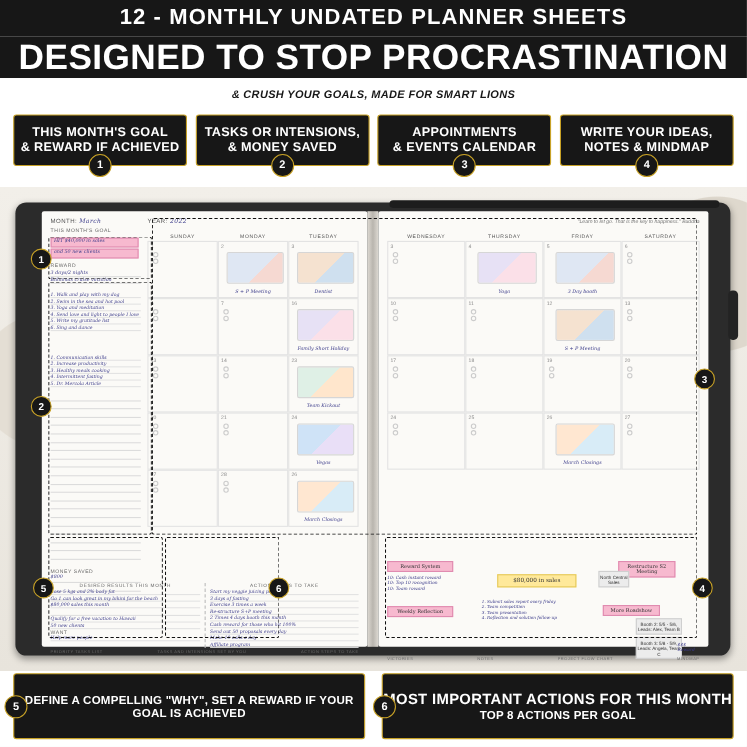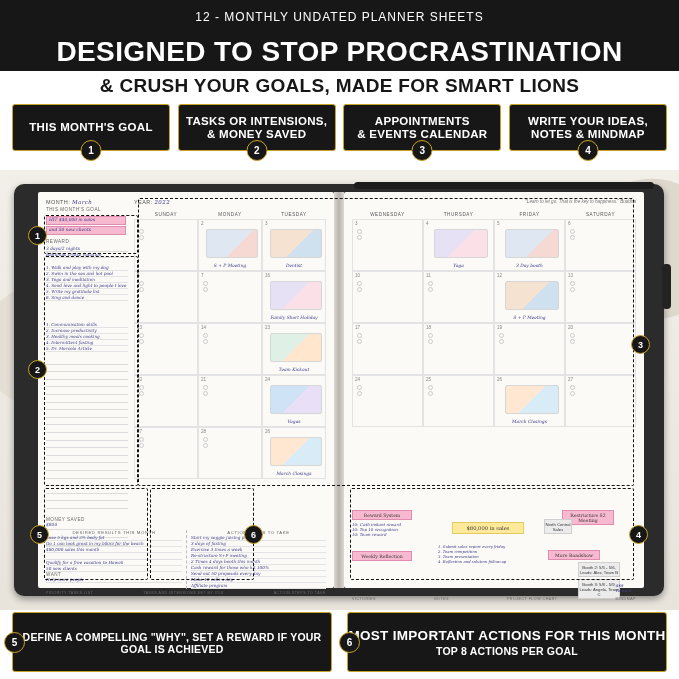--- a/index.html
+++ b/index.html
@@ -2,27 +2,27 @@
 <html><head>
 <meta charset="utf-8">
 <style>
   html,body{margin:0;padding:0;}
   body{width:679px;height:679px;background:#ffffff;font-family:"Liberation Sans",sans-serif;overflow:hidden;}
   .page{position:relative;width:679px;height:679px;background:#fff;}
 
   
   .hdr-top{position:absolute;left:0;top:0;width:679px;height:33px;background:#171717;color:#fff;
     display:flex;align-items:center;justify-content:center;letter-spacing:.5px;}
-  .hdr-top span{font-size:12px;font-weight:normal;letter-spacing:1px;}
+  .hdr-top span{font-size:20px;font-weight:bold;letter-spacing:1px;}
   .hdr-mid{position:absolute;left:0;top:33px;width:679px;height:38px;background:#171717;color:#fff;
     display:flex;align-items:center;justify-content:center;}
-  .hdr-mid span{font-size:28px;font-weight:bold;letter-spacing:.4px;}
+  .hdr-mid span{font-size:32px;font-weight:bold;letter-spacing:.4px;}
   .hdr-sub{position:absolute;left:0;top:71px;width:679px;height:30px;background:#fff;color:#171717;
     display:flex;align-items:center;justify-content:center;}
-  .hdr-sub span{font-size:19px;font-weight:bold;letter-spacing:.3px;}
+  .hdr-sub span{font-size:10px;font-weight:bold;letter-spacing:.3px;font-style:italic;}
 
   
   .callouts{position:absolute;left:0;top:104px;width:679px;height:62px;display:flex;justify-content:space-between;padding:0 12px;box-sizing:border-box;}
   .callout{position:relative;width:156px;height:45px;background:#171717;color:#fff;border:1px solid #c8a227;
     border-radius:3px;display:flex;flex-direction:column;align-items:center;justify-content:center;text-align:center;}
   .callout .l1{font-size:11.5px;font-weight:bold;letter-spacing:.3px;line-height:13px;}
   .callout .l2{font-size:11.5px;font-weight:bold;letter-spacing:.3px;line-height:13px;}
   .num-badge{position:absolute;bottom:-11px;left:50%;transform:translateX(-50%);width:19px;height:19px;border-radius:50%;
     background:#171717;border:1px solid #c8a227;color:#fff;font-size:10px;display:flex;align-items:center;justify-content:center;font-weight:bold;}
 
@@ -119,20 +119,21 @@
   <div class="hdr-mid">
     <span>DESIGNED TO STOP PROCRASTINATION</span>
   </div>
   <div class="hdr-sub">
     <span>&amp; CRUSH YOUR GOALS, MADE FOR SMART LIONS</span>
   </div>
 
   <div class="callouts">
     <div class="callout">
       <div class="l1">THIS MONTH'S GOAL</div>
+      <div class="l2">&amp; REWARD IF ACHIEVED</div>
       <div class="num-badge">1</div>
     </div>
     <div class="callout">
       <div class="l1">TASKS OR INTENSIONS,</div>
       <div class="l2">&amp; MONEY SAVED</div>
       <div class="num-badge">2</div>
     </div>
     <div class="callout">
       <div class="l1">APPOINTMENTS</div>
       <div class="l2">&amp; EVENTS CALENDAR</div>

